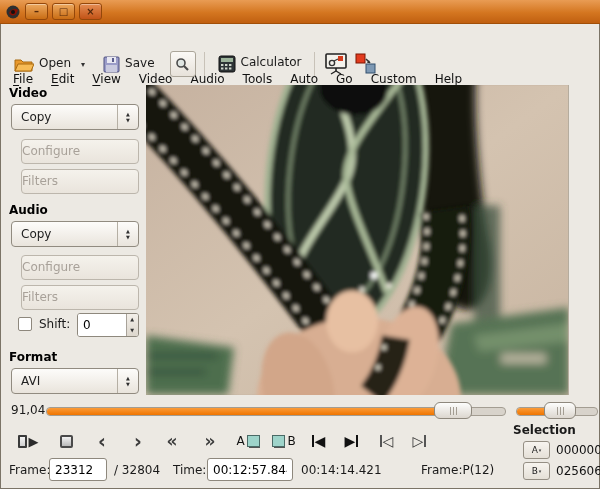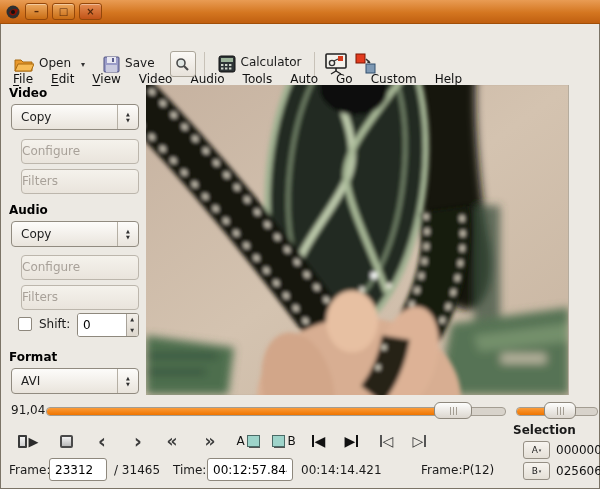--- a/index.html
+++ b/index.html
@@ -370,19 +370,19 @@
   </div>
   <span class="sel-val" style="top:443px;">000000</span>
   <div class="sel-btn" style="top:462px;">
     <span>B</span>
     <span class="tiny">▾</span>
   </div>
   <span class="sel-val" style="top:464px;">025606</span>
 
   <span class="stat-label" style="left:8px;">Frame:</span>
   <input class="field" style="left: 48px; width: 58px;" value="23312">
-  <span class="stat-label" style="left:113px;">/ 31465</span>
+  <span class="stat-label" style="left:113px;">/ 32804</span>
   <span class="stat-label" style="left:172px;">Time:</span>
   <input class="field" style="left: 206px; width: 86px;" value="00:12:57.844">
   <span class="stat-label" style="left:300px;">00:14:14.421</span>
   <span class="stat-label" style="left:384px;margin-left:36px;">Frame:P(12)</span>
 
 </div>
 
 </body></html>

